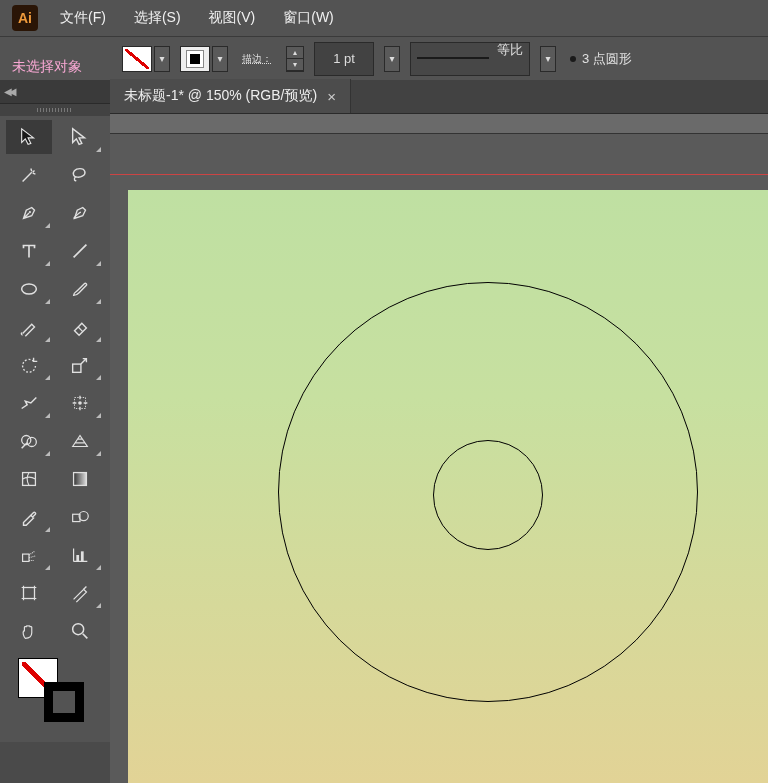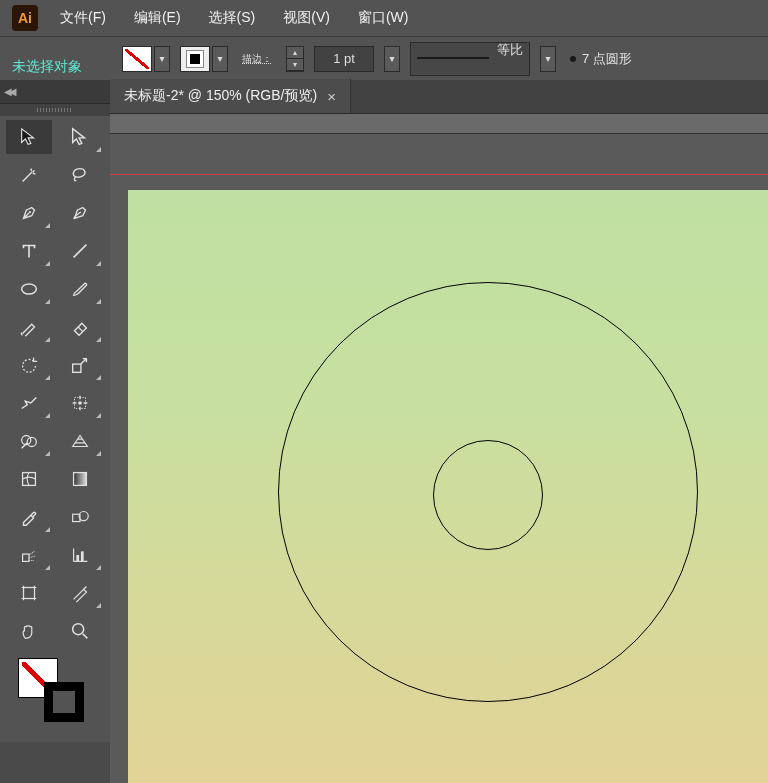--- a/index.html
+++ b/index.html
@@ -7,32 +7,32 @@
 
   
   .menubar { height: 36px; background: #535353; display: flex; align-items: center; padding: 16px 4px; }
   .app-logo { width: 42px; height: 36px; display: flex; align-items: center; justify-content: center; }
   .app-logo svg { width: 26px; height: 26px; }
   .menu-items { display: flex; gap: 0; }
   .menu-item { padding: 8px 14px; cursor: pointer; color: #f0f0f0; font-size: 14px; }
 
   
   .controlbar { height: 44px; background: #535353; display: flex; align-items: center; padding: 0 12px; border-top: 1px solid #3a3a3a; gap: 10px; }
-  .ctrl-label { color: #5eead4; font-size: 14px; padding-right: 30px; margin-top: 16px; }
+  .ctrl-label { color: #f9a8d4; font-size: 14px; padding-right: 30px; margin-top: 16px; }
   .swatch-group { display: flex; align-items: center; gap: 2px; }
   .swatch { width: 30px; height: 26px; border: 1px solid #2a2a2a; background: #fff; display:flex; align-items:center; justify-content:center; }
   .swatch-none { position: relative; }
   .swatch-none::after { content:""; position:absolute; left:2px; top:2px; right:2px; bottom:2px; background: linear-gradient(to top right, transparent 45%, #d00 45%, #d00 55%, transparent 55%); }
   .swatch-black { background: #eee; display:flex; align-items:center; justify-content:center; }
   .swatch-black > div { width:16px; height:16px; background:#000; border:3px solid #fff; outline:1px solid #888;}
   .dd-arrow { width: 16px; height: 26px; background:#5a5a5a; border:1px solid #2a2a2a; display:flex; align-items:center; justify-content:center; color:#ddd; font-size:10px; }
   .stroke-label { color:#ddd; font-size:10px; padding:0 4px; text-decoration: underline dotted; }
   .stepper { display:flex; flex-direction:column; border:1px solid #2a2a2a; }
   .stepper div { width:16px; height:12px; background:#5a5a5a; display:flex; align-items:center; justify-content:center; font-size:8px; color:#ddd; border-bottom:1px solid #2a2a2a; }
-  .stroke-val { width:60px; height:26px; background:#424242; border:1px solid #2a2a2a; color:#ddd; display:flex; align-items:center; justify-content:center; }
+  .stroke-val { width:60px; height:34px; background:#424242; border:1px solid #2a2a2a; color:#ddd; display:flex; align-items:center; justify-content:center; }
   .profile-box { width:120px; height:26px; background:#474747; border:1px solid #2a2a2a; display:flex; align-items:flex-end; justify-content:flex-end; padding:16px 6px; gap:8px; }
   .profile-line { flex:1; border-top:2px solid #1a1a1a; }
   .brush-box { display:flex; align-items:center; gap:6px; padding-left:4px; }
   .dot { width:6px; height:6px; background:#1a1a1a; border-radius:50%; }
 
   
   .panel-strip { position:absolute; left:0; top:80px; width:110px; height:24px; background:#3a3a3a; display:flex; align-items:center; justify-content:flex-start; padding-left:4px; border-bottom:1px solid #2a2a2a; }
   .panel-strip-arrows { color:#aaa; font-size:10px; letter-spacing:-3px;}
   .panel-drag { position:absolute; left:0; top:104px; width:110px; height:12px; background:#424242; display:flex; align-items:center; justify-content:center; }
   .panel-drag div{ width:36px; height:4px; background: repeating-linear-gradient(90deg,#777 0 1px, transparent 1px 3px);}
@@ -70,21 +70,20 @@
 
 <div class="menubar">
   <div class="app-logo">
     <svg viewBox="0 0 26 26">
         <rect x="0" y="0" width="26" height="26" rx="4" fill="#2a1506"></rect>
         <text x="13" y="18" text-anchor="middle" font-size="14" font-weight="bold" fill="#ef9a3b">Ai</text>
       </svg>
   </div>
   <div class="menu-items">
     <div class="menu-item">文件(F)</div>
-    <div class="menu-item">编辑(E)</div>
     <div class="menu-item">选择(S)</div>
     <div class="menu-item">视图(V)</div>
     <div class="menu-item">窗口(W)</div>
   </div>
 </div>
 
 <div class="controlbar">
   <div class="ctrl-label">未选择对象</div>
   <div class="swatch-group">
     <div class="swatch swatch-none"></div>
@@ -103,21 +102,21 @@
   </div>
   <div class="stroke-val">1 pt</div>
   <div class="dd-arrow">▾</div>
   <div class="profile-box">
     <div class="profile-line"></div>
     <span>等比</span>
   </div>
   <div class="dd-arrow">▾</div>
   <div class="brush-box">
     <div class="dot"></div>
-    <span>7 点圆形</span>
+    <span>3 点圆形</span>
   </div>
 </div>
 
 <div class="panel-strip">
   <span class="panel-strip-arrows">◀◀</span>
 </div>
 <div class="panel-drag">
     <div></div>
   </div>
 
@@ -304,21 +303,21 @@
   <div class="fillstroke">
     <div class="fs-fill"></div>
     <div class="fs-stroke">
         <div class="fs-stroke-inner"></div>
       </div>
   </div>
 </div>
 
 <div class="tabbar">
   <div class="tab">
-    <span>未标题-2* @ 150% (RGB/预览)</span>
+    <span>未标题-1* @ 150% (RGB/预览)</span>
     <span class="tab-close">×</span>
   </div>
 </div>
 
 <div class="ruler-h"></div>
 
 <div class="canvas-wrap">
   <div class="red-line"></div>
   <div class="artboard">
     <div class="big-circle"></div>

